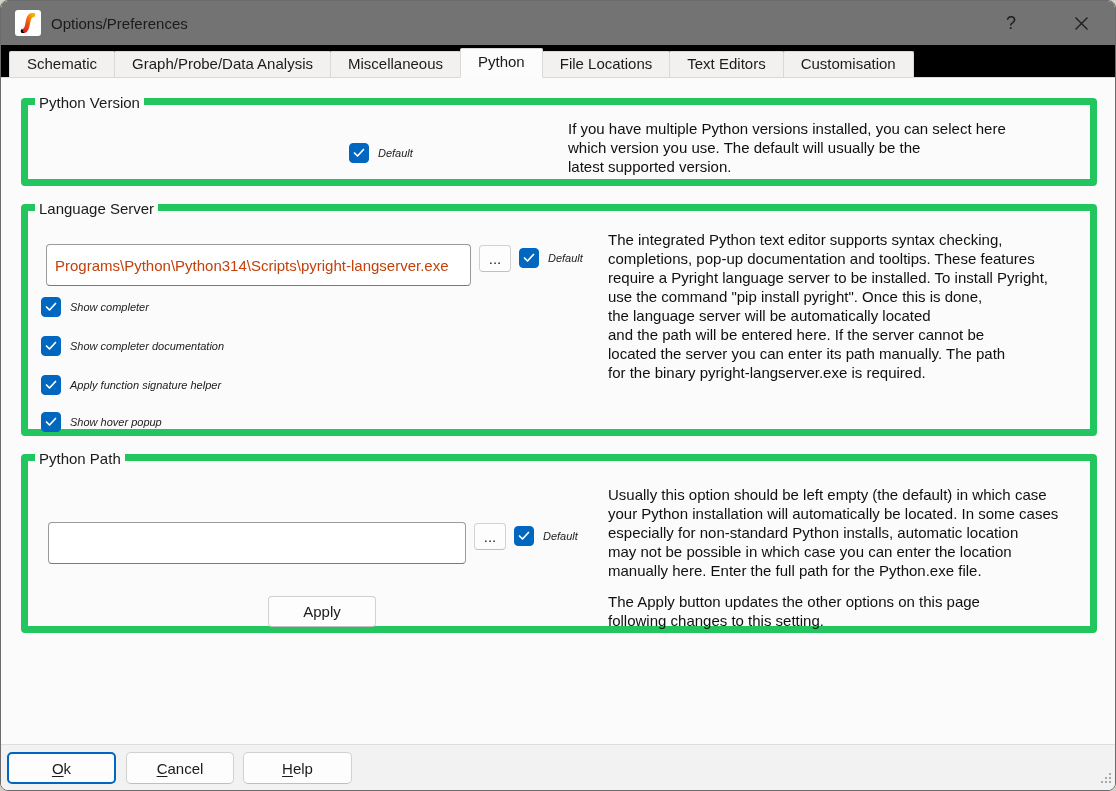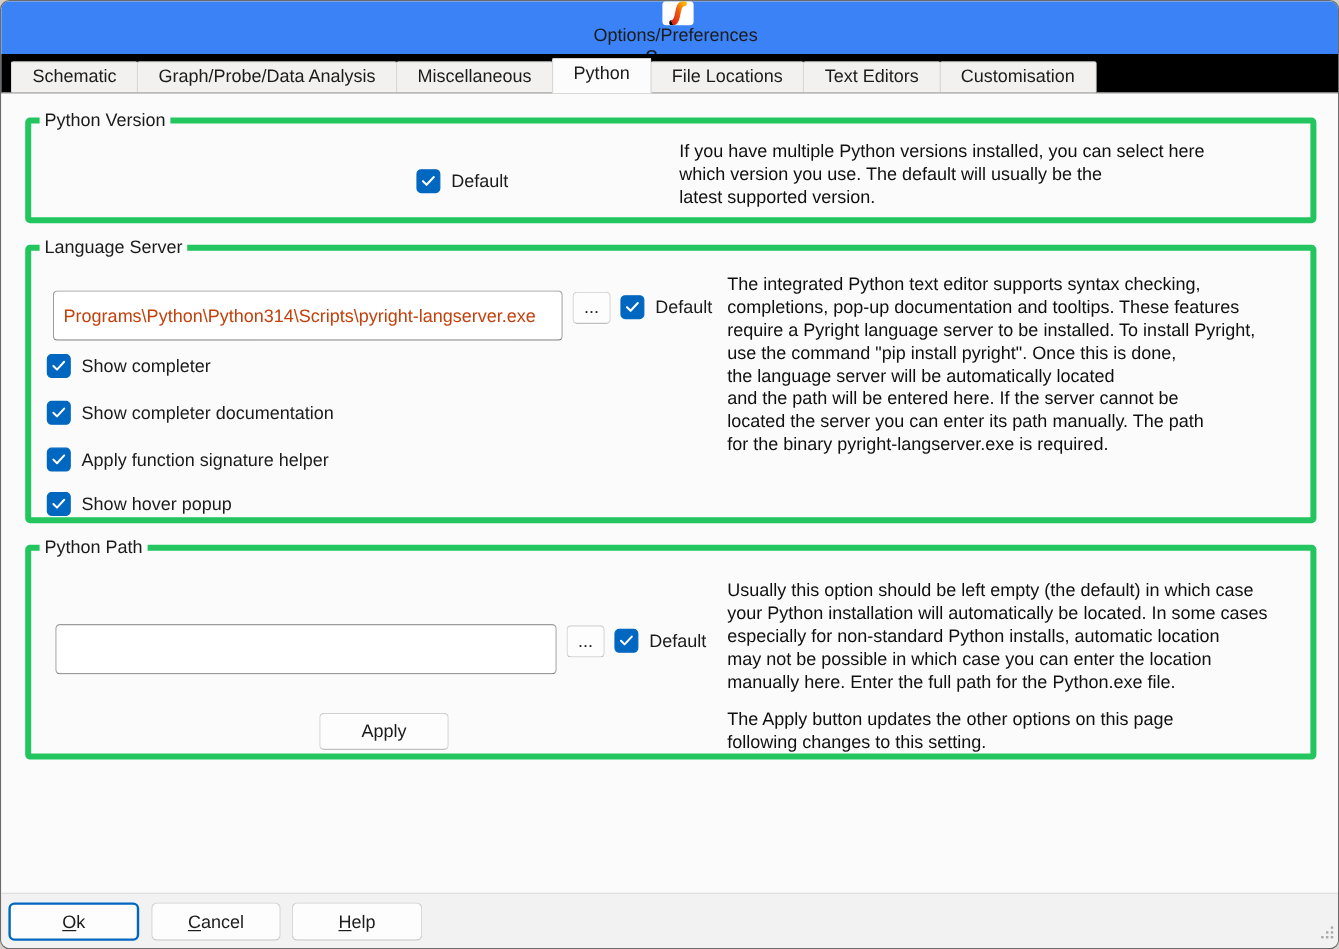--- a/index.html
+++ b/index.html
@@ -5,39 +5,39 @@
   html,body{margin:0;padding:0;background:#d4d0c8;}
   *{box-sizing:border-box;}
   .window{
     position:relative;width:1116px;height:791px;margin:0 auto;
     font-family:"Liberation Sans","DejaVu Sans",sans-serif;
     font-size:15px;color:#1b1b1b;
     background:#fbfbfb;border:1px solid #6b6b6b;border-radius:8px;
     overflow:hidden;
   }
   
-  .titlebar{position:absolute;left:0;top:0;right:0;height:44px;background:#3b82f6;display:flex;align-items:center;flex-direction:column;}
+  .titlebar{position:absolute;left:0;top:0;right:0;height:44px;background:#737373;display:flex;align-items:center;}
   .app-icon{width:26px;height:26px;margin-left:14px;background:#ffffff;border-radius:3px;display:flex;align-items:center;justify-content:center;}
   .title-text{margin-left:10px;font-size:15px;color:#1b1b1b;}
   .titlebar-spacer{flex:1;}
   .tb-btn{width:40px;height:34px;display:flex;align-items:center;justify-content:center;font-size:17px;color:#1b1b1b;cursor:default;}
   .tb-btn.help{margin-right:30px;font-size:18px;}
   .tb-btn.close{margin-right:14px;}
   
   .tabbar{position:absolute;left:0;top:44px;right:0;height:33px;background:#000000;border-bottom:1px solid #d9d9d9;display:flex;align-items:flex-end;padding-left:8px;}
   .tab{
     height:26px;line-height:24px;padding:0 17px;background:#f2f1f0;
     border:1px solid #d9d9d9;border-bottom:none;border-radius:2px 2px 0 0;
     margin-right:0;font-size:15px;white-space:nowrap;position:relative;
   }
   .tab + .tab{margin-left:-1px;}
   .tab.active{height:30px;line-height:26px;background:#fcfcfc;z-index:2;margin-bottom:-1px;border-bottom:1px solid #fcfcfc;}
   
   .content{position:absolute;left:0;top:77px;right:0;bottom:46px;background:#fbfbfb;}
-  .groupbox{position:absolute;border:5px solid #22c55e;border-radius:4px;background:#fbfbfb;}
+  .groupbox{position:absolute;border:7px solid #22c55e;border-radius:4px;background:#fbfbfb;}
   .group-label{position:absolute;top:-11px;left:7px;background:#fbfbfb;padding:0 4px;font-size:15px;color:#1b1b1b;white-space:nowrap;}
   .desc{position:absolute;white-space:pre-line;line-height:19px;font-size:15px;color:#101010;}
   
   .textfield{
     position:absolute;height:42px;border:1px solid #9b9b9b;border-bottom-color:#7a7a7a;
     border-radius:4px;background:#ffffff;font-family:"Liberation Sans","DejaVu Sans",sans-serif;
     font-size:15px;color:#c2410c;padding:0 8px;outline:none;
   }
   .combobox{
     position:absolute;height:28px;border:1px solid #9b9b9b;border-radius:4px;background:#ffffff;
@@ -47,21 +47,21 @@
   .browse-btn,.push-btn{
     position:absolute;border:1px solid #d1d1d1;border-bottom-color:#c0c0c0;border-radius:4px;
     background:#fdfdfd;font-family:"Liberation Sans","DejaVu Sans",sans-serif;
     font-size:15px;color:#1b1b1b;display:flex;align-items:center;justify-content:center;
   }
   .checkbox{
     width:20px;height:20px;border-radius:4px;background:#0067c0;border:1px solid #0067c0;
     display:flex;align-items:center;justify-content:center;flex:none;
   }
   .check-row{position:absolute;display:flex;align-items:center;gap:9px;}
-  .check-label{font-size:15px;color:#1b1b1b;white-space:nowrap;}
+  .check-label{font-size:11px;color:#1b1b1b;white-space:nowrap;font-style:italic;}
   
   .footer{position:absolute;left:0;right:0;bottom:0;height:46px;background:#f2f2f2;border-top:1px solid #dedede;}
   .footer-btn{
     position:absolute;top:7px;height:32px;border:1px solid #d1d1d1;border-bottom-color:#bfbfbf;
     border-radius:5px;background:#fdfdfd;font-size:15px;color:#1b1b1b;
     display:flex;align-items:center;justify-content:center;
   }
   .footer-btn.default-focus{border:2px solid #0067c0;}
   .footer-btn u{text-decoration:underline;text-underline-offset:2px;}
   .size-grip{position:absolute;right:3px;bottom:3px;}

